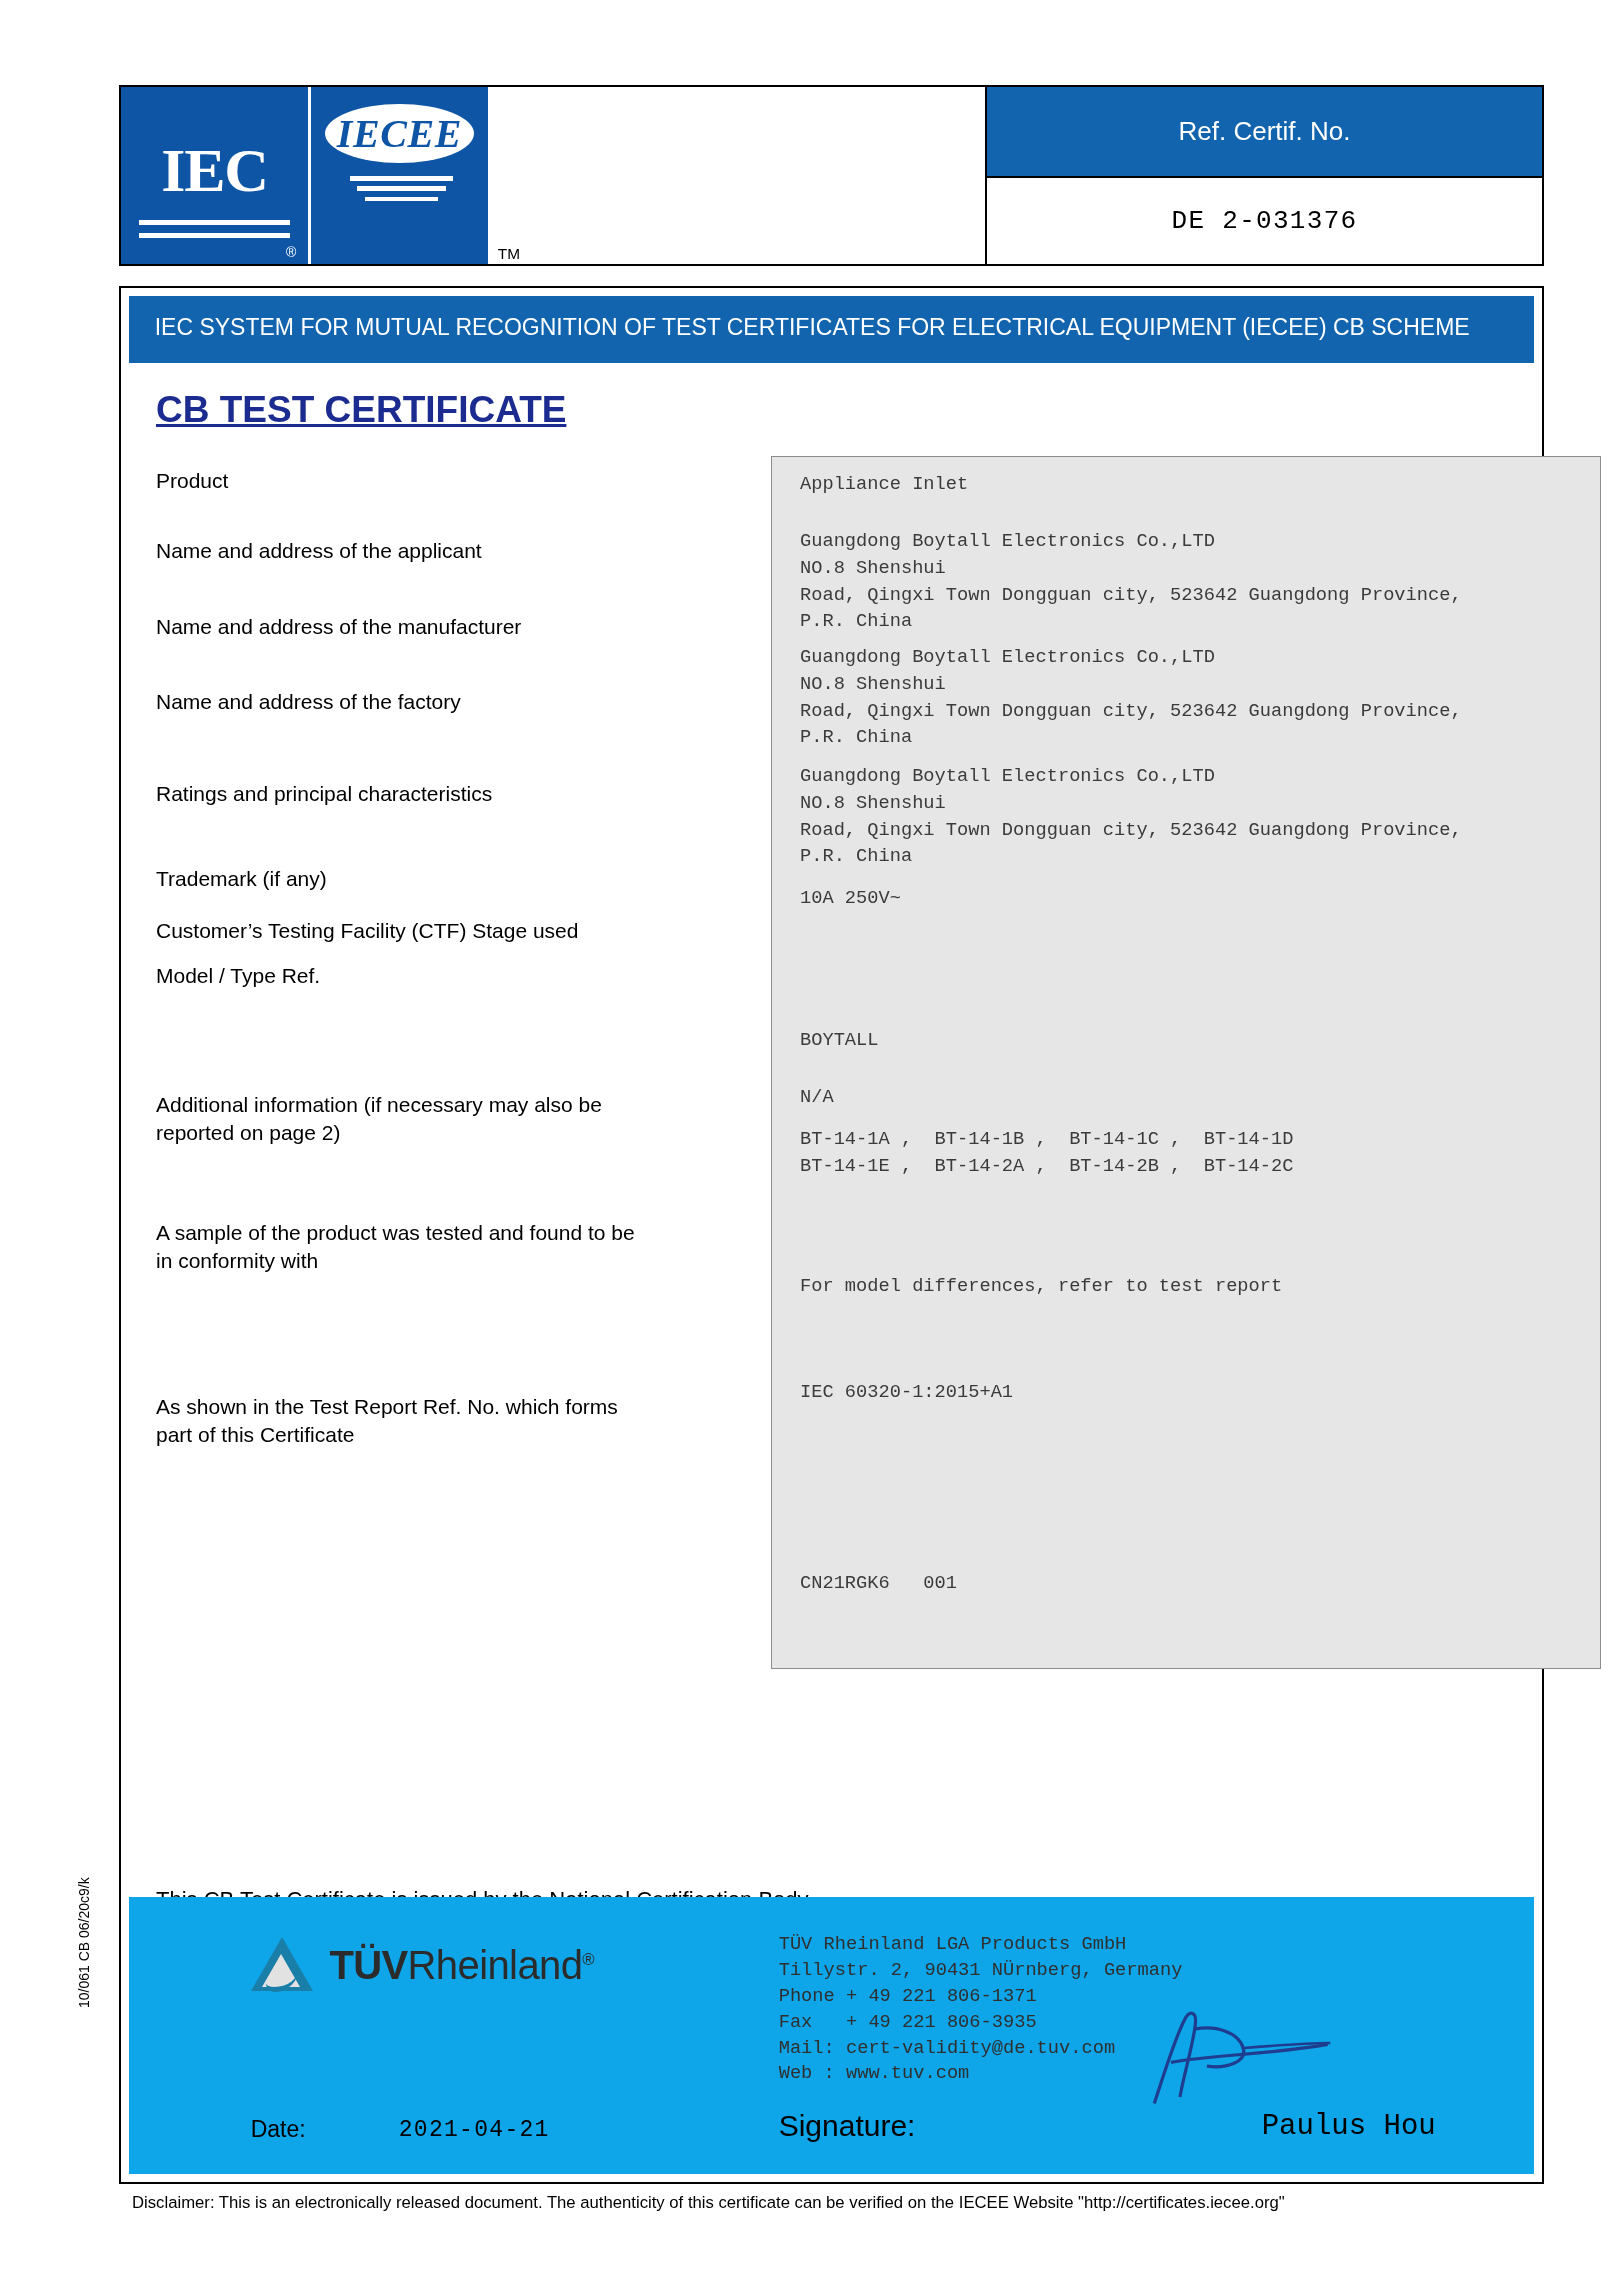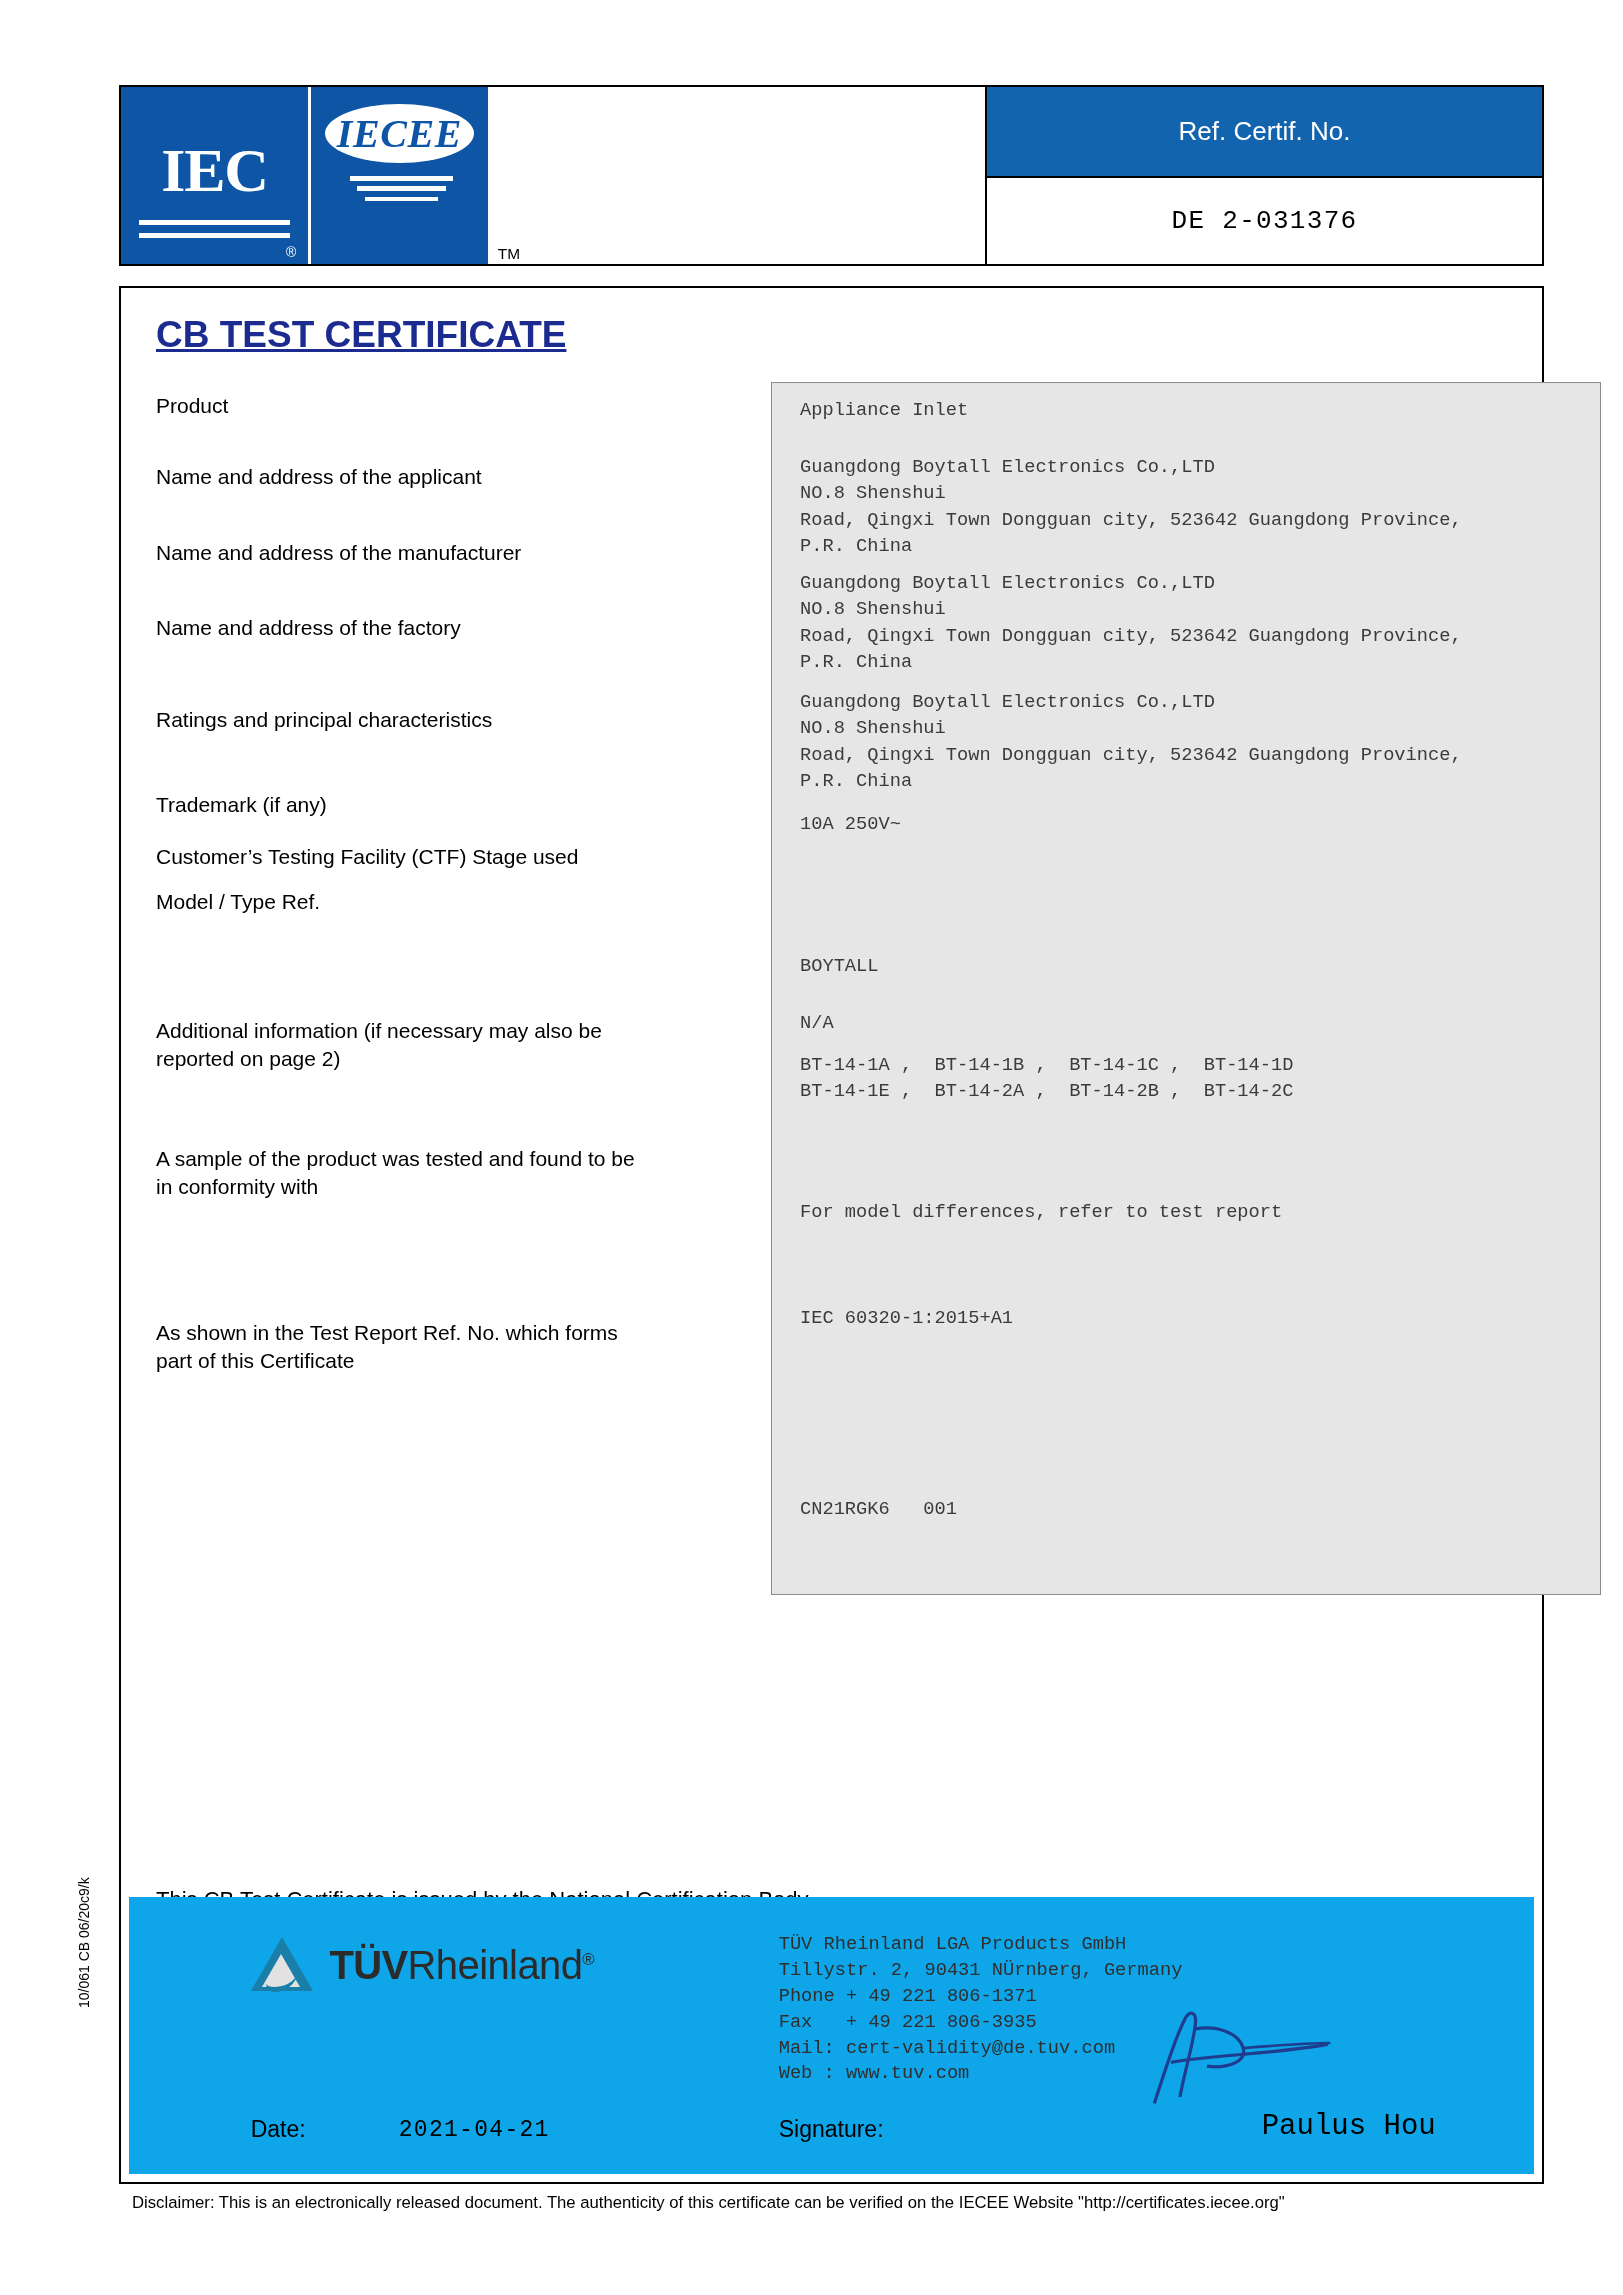--- a/index.html
+++ b/index.html
@@ -316,21 +316,21 @@
     bottom: 31px;
     font-family: "Liberation Mono", monospace;
     font-size: 23px;
     letter-spacing: 1.3px;
     color: #000000;
   }
   .sig-label {
     position: absolute;
     left: 650px;
     bottom: 31px;
-    font-size: 23px;
+    font-size: 30px;
     color: #000000;
   }
   .sig-name {
     position: absolute;
     left: 1133px;
     bottom: 31px;
     font-family: Liberation Mono, monospace;
     font-size: 29px;
     color: #000000;
     text-align: center;
@@ -393,20 +393,21 @@
       <div class="logo-blank"></div>
     </div>
     <div class="ref-cell">
       <div class="ref-title">Ref. Certif. No.</div>
       <div class="ref-value">DE 2-031376</div>
     </div>
   </div>
 
   <div class="main-box">
 
+    <div class="blue-banner">IEC SYSTEM FOR MUTUAL RECOGNITION OF TEST CERTIFICATES FOR ELECTRICAL EQUIPMENT (IECEE) CB SCHEME</div>
 
     <div class="cb-title">CB TEST CERTIFICATE</div>
 
     <div class="content">
 
       <div class="labels">
         <div class="label" style="top:19.3px;">Product</div>
         <div class="label" style="top:90px;">Name and address of the applicant</div>
         <div class="label" style="top:166px;">Name and address of the manufacturer</div>
         <div class="label" style="top:241px;">Name and address of the factory</div>

